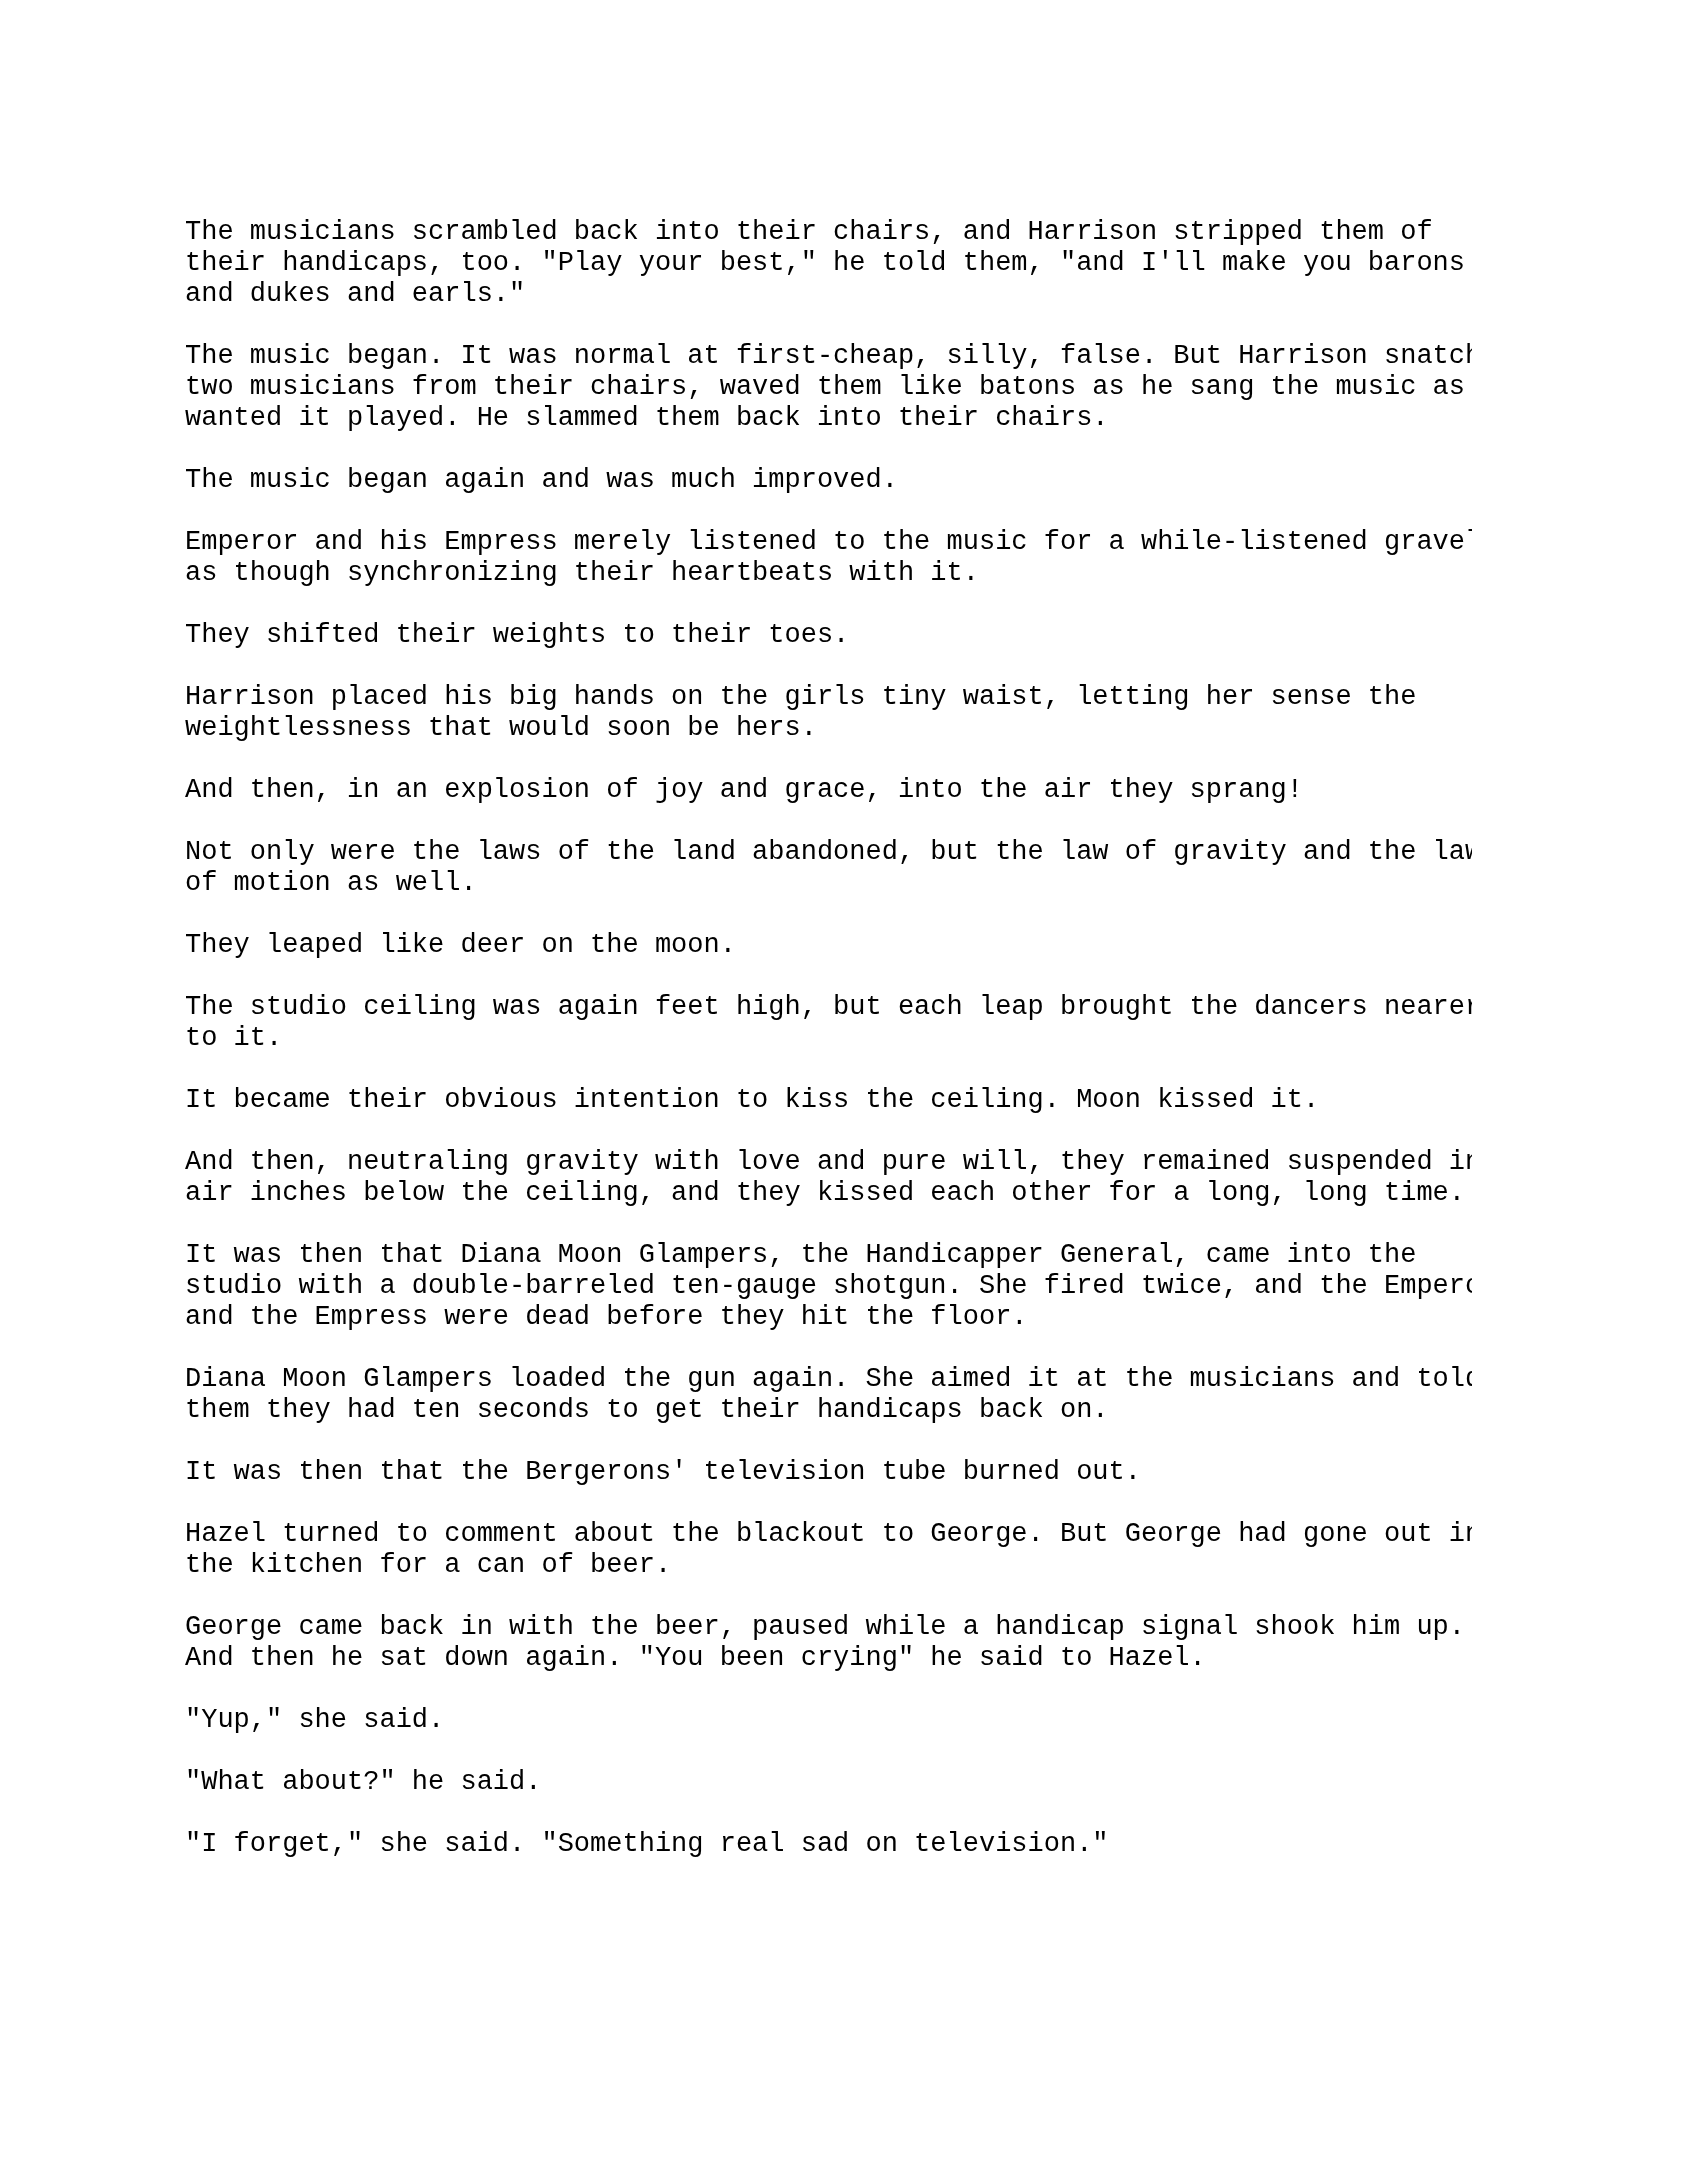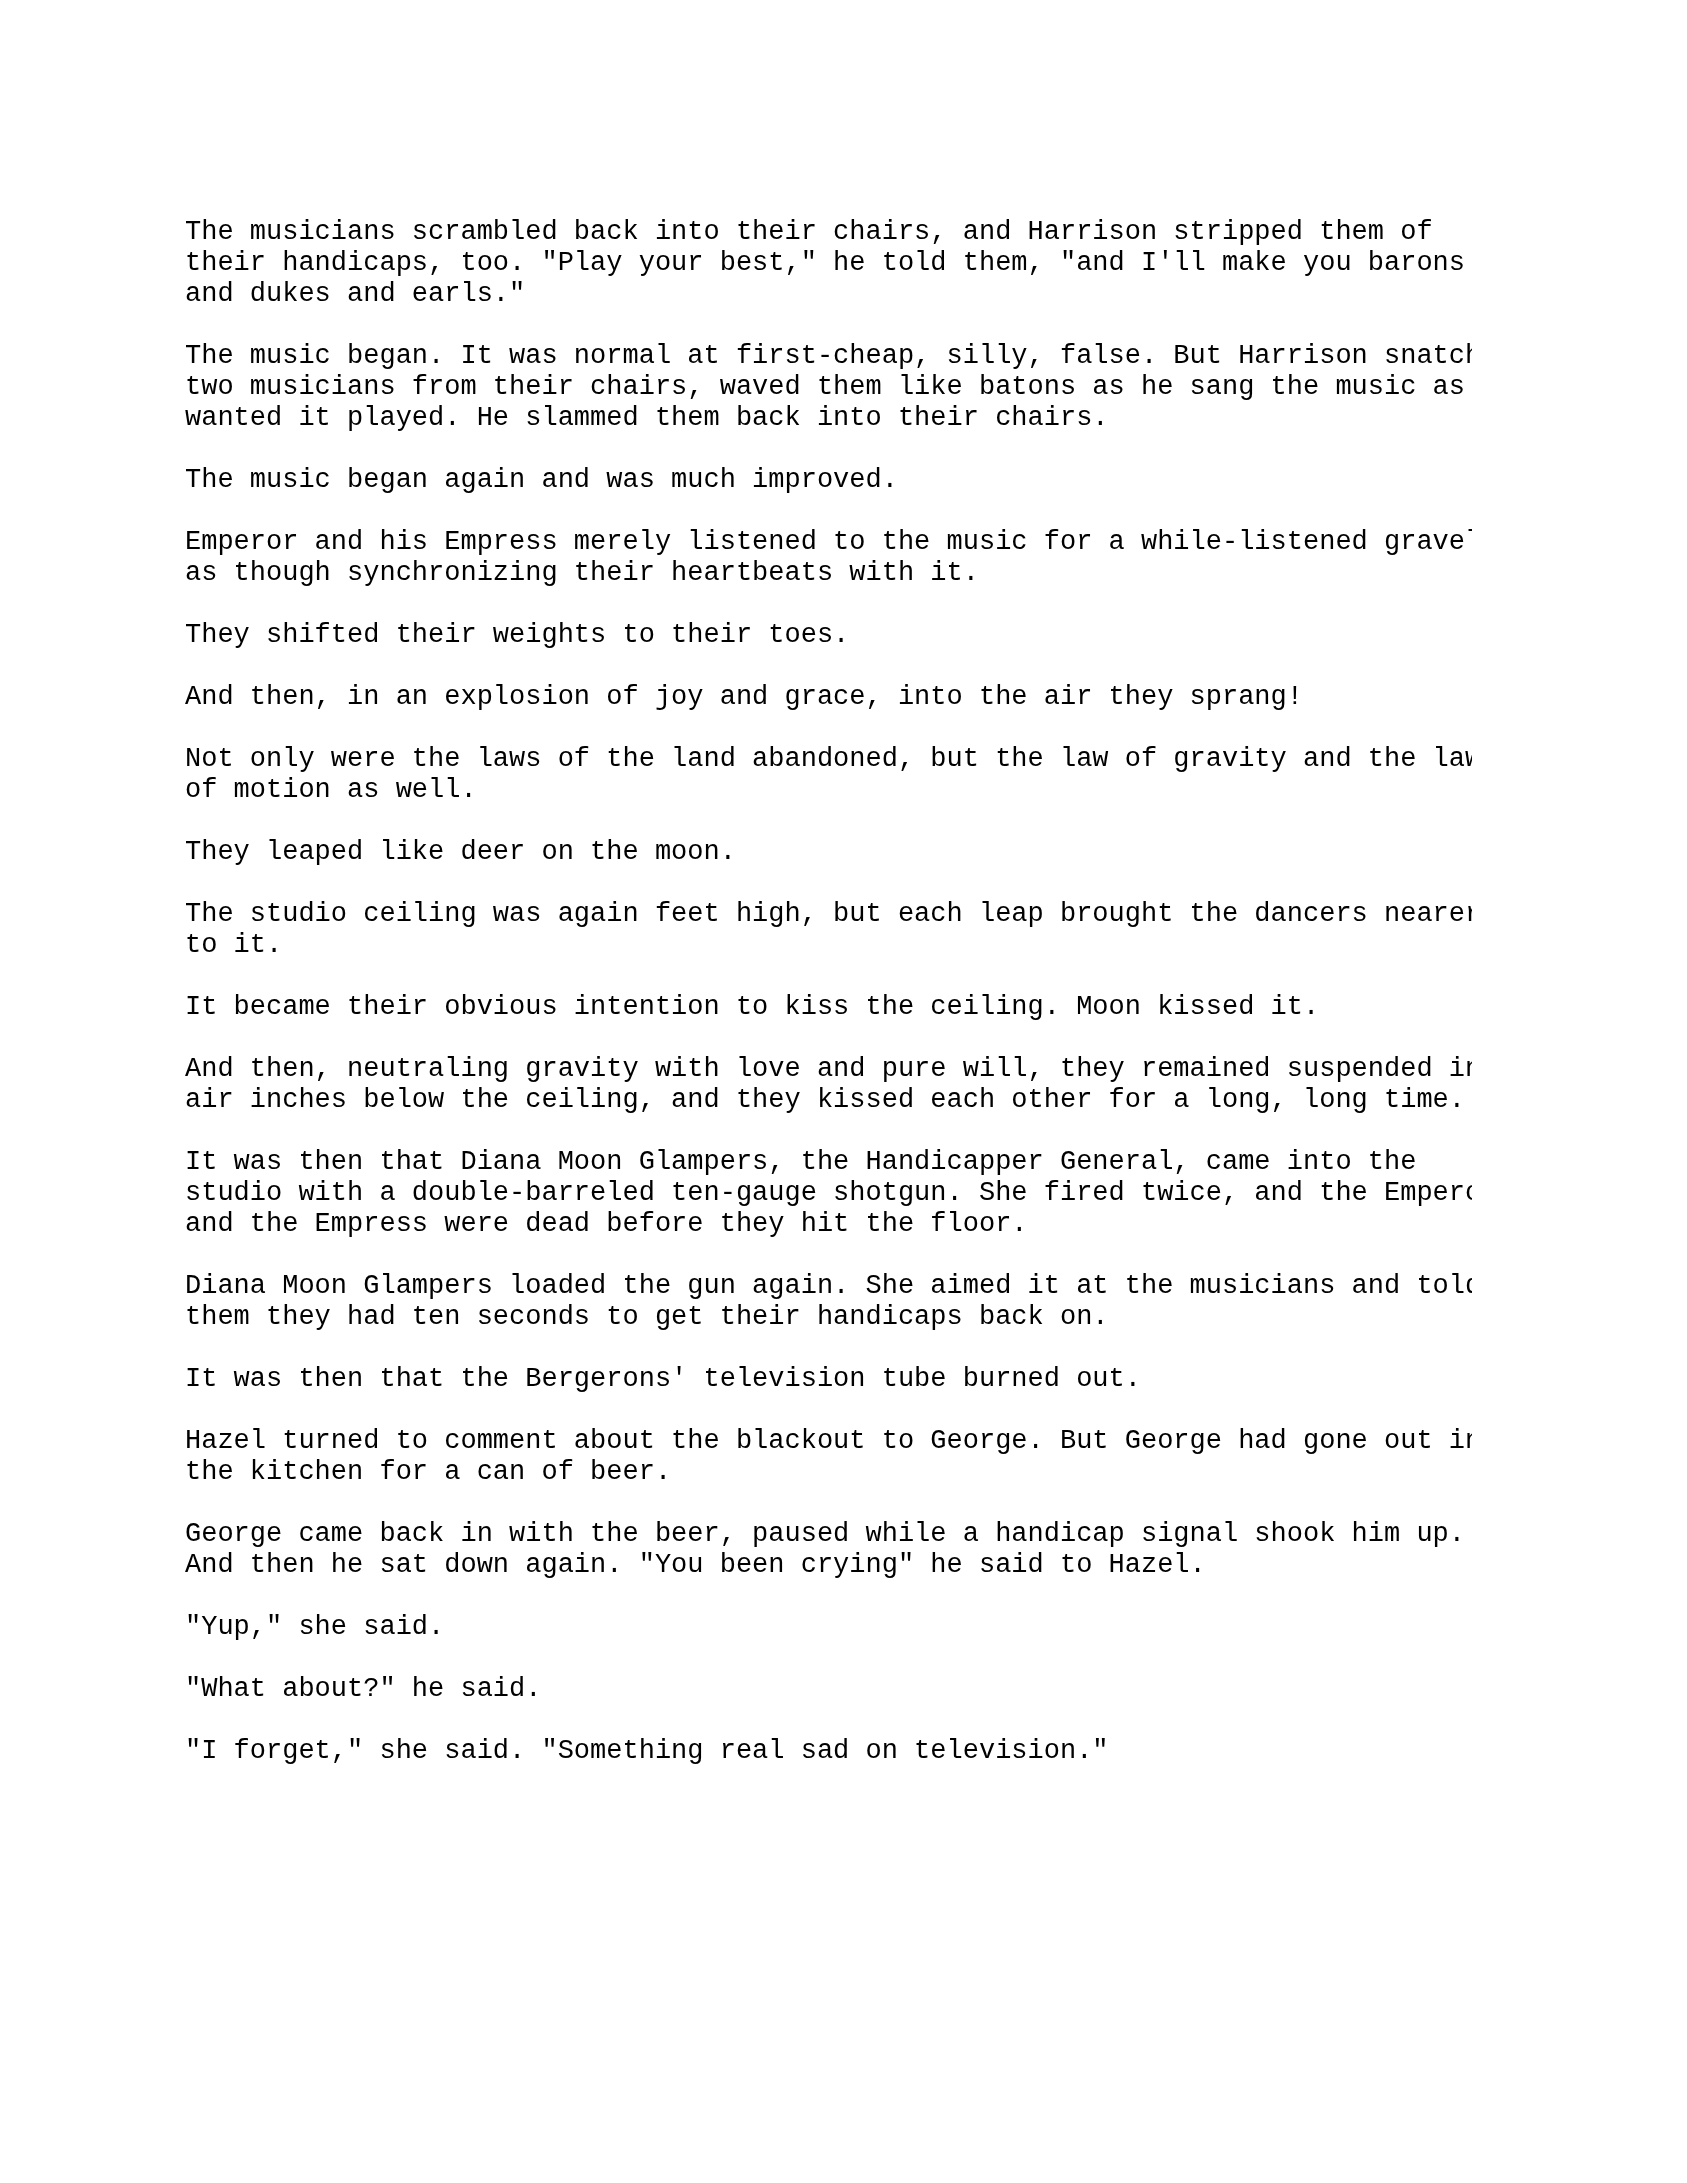--- a/index.html
+++ b/index.html
@@ -33,20 +33,21 @@
 </head>
 <body>
 
 <div class="page">
   <div class="text-block">
     <p>The musicians scrambled back into their chairs, and Harrison stripped them of their handicaps, too. "Play your best," he told them, "and I'll make you barons and dukes and earls."</p>
     <p>The music began. It was normal at first-cheap, silly, false. But Harrison snatched two musicians from their chairs, waved them like batons as he sang the music as he wanted it played. He slammed them back into their chairs.</p>
     <p>The music began again and was much improved.</p>
     <p>Emperor and his Empress merely listened to the music for a while-listened gravely, as though synchronizing their heartbeats with it.</p>
     <p>They shifted their weights to their toes.</p>
+    <p>Harrison placed his big hands on the girls tiny waist, letting her sense the weightlessness that would soon be hers.</p>
     <p>And then, in an explosion of joy and grace, into the air they sprang!</p>
     <p>Not only were the laws of the land abandoned, but the law of gravity and the laws of motion as well.</p>
     <p>They leaped like deer on the moon.</p>
     <p>The studio ceiling was again feet high, but each leap brought the dancers nearer to it.</p>
     <p>It became their obvious intention to kiss the ceiling. Moon kissed it.</p>
     <p>And then, neutraling gravity with love and pure will, they remained suspended in air inches below the ceiling, and they kissed each other for a long, long time.</p>
     <p>It was then that Diana Moon Glampers, the Handicapper General, came into the studio with a double-barreled ten-gauge shotgun. She fired twice, and the Emperor and the Empress were dead before they hit the floor.</p>
     <p>Diana Moon Glampers loaded the gun again. She aimed it at the musicians and told them they had ten seconds to get their handicaps back on.</p>
     <p>It was then that the Bergerons' television tube burned out.</p>
     <p>Hazel turned to comment about the blackout to George. But George had gone out into the kitchen for a can of beer.</p>

